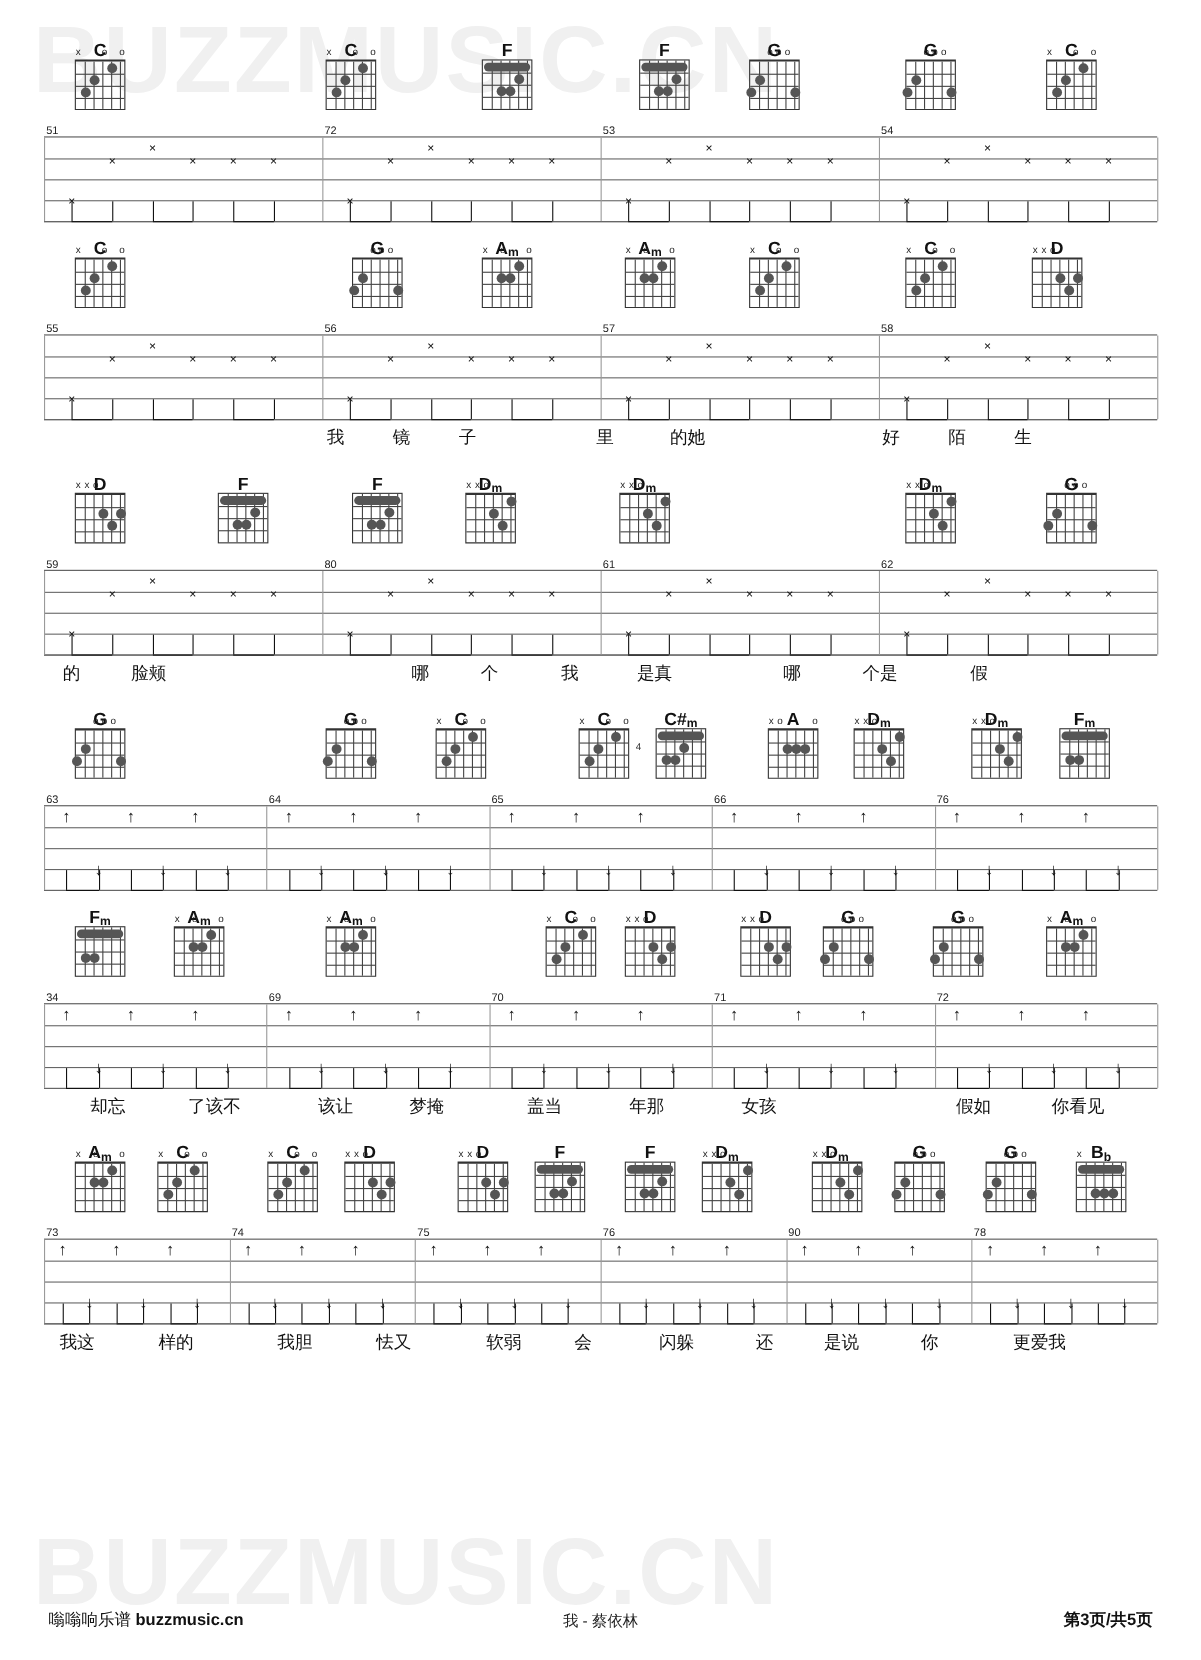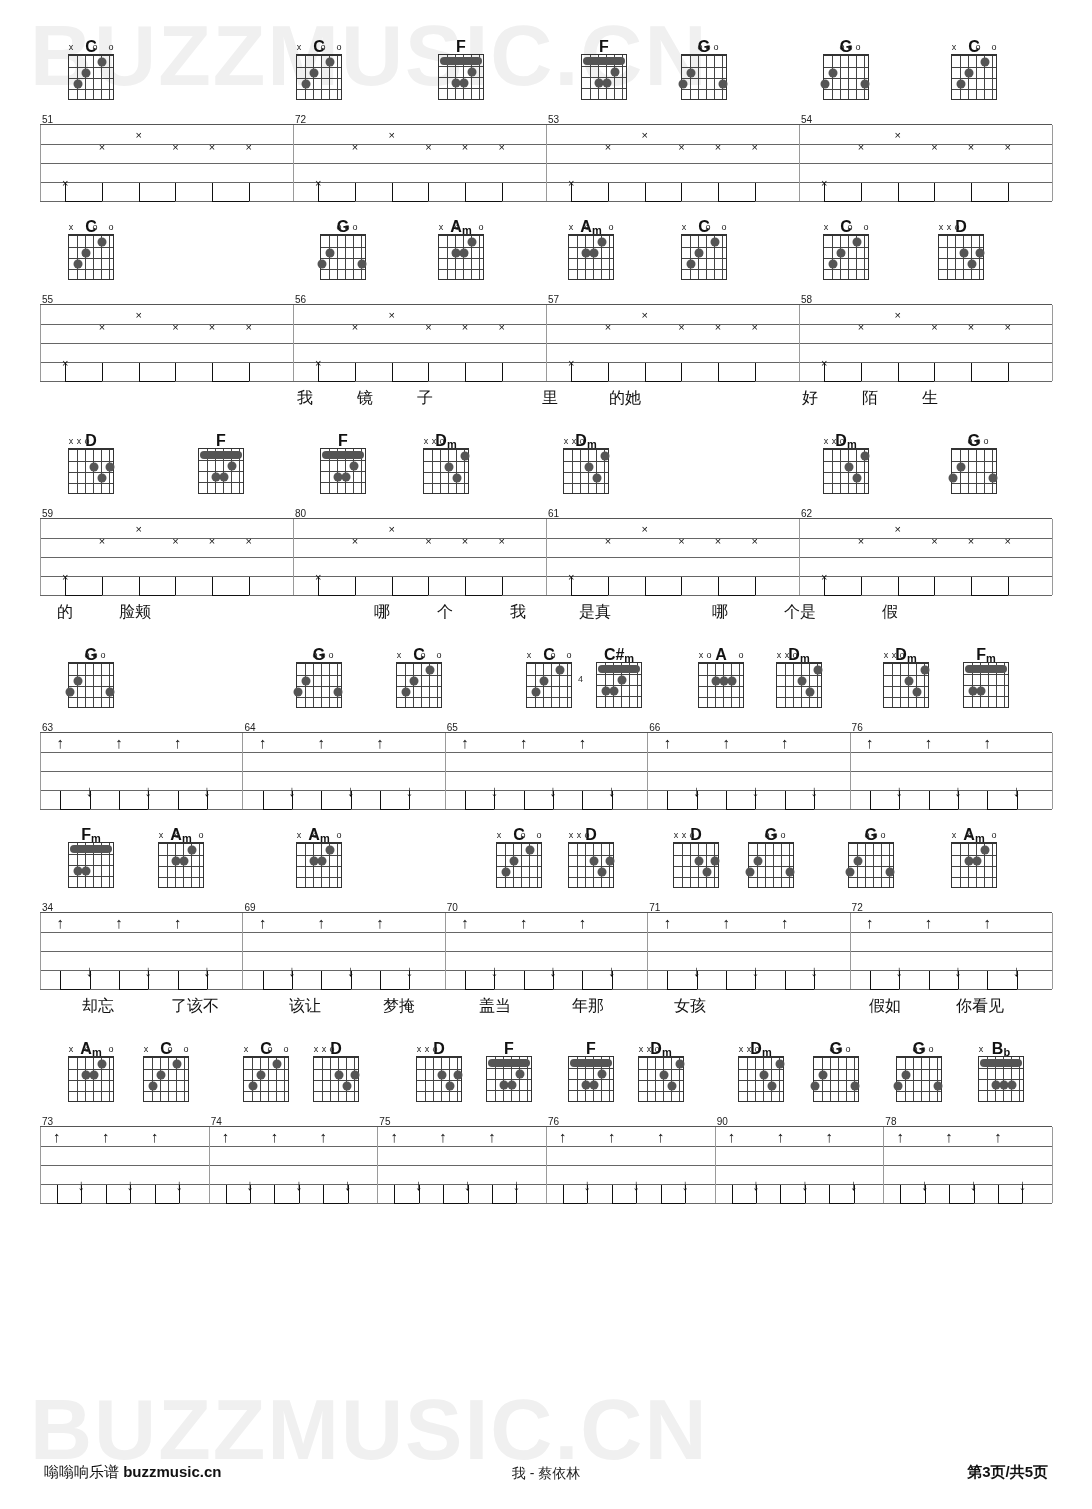--- a/index.html
+++ b/index.html
@@ -1314,21 +1314,21 @@
         <div class="arrow" style="left: 947.232px; top: 2px;">↑</div>
         <div class="stem" style="left: 947.232px; top: 58px; height: 18px;"></div>
         <div class="hook" style="left: 947.232px; top: 76px; width: 29.348px;"></div>
         <div class="arrow" style="left: 976.58px; top: 50px;">↓</div>
         <div class="stem" style="left: 976.58px; top: 58px; height: 18px;"></div>
       </div>
       <div class="lyrics">
         <span style="left: 58px; top: 6px;">却忘</span>
         <span style="left: 155px; top: 6px;">了该不</span>
         <span style="left: 265px; top: 6px;">该让</span>
-        <span style="left: 359px; top: 6px;">梦掩</span>
+        <span style="left: 348px; top: 6px;">梦掩</span>
         <span style="left: 455px; top: 6px;">盖当</span>
         <span style="left: 548px; top: 6px;">年那</span>
         <span style="left: 650px; top: 6px;">女孩</span>
         <span style="left: 845px; top: 6px;">假如</span>
         <span style="left: 940px; top: 6px;">你看见</span>
       </div>
     </div>
     <div class="system" style="margin-bottom: 16px;">
       <div class="chordrow">
         <div class="chordbox" style="left: 20px;">
@@ -1679,20 +1679,33 @@
         <div class="stem" style="left: 909.113px; top: 58px; height: 18px;"></div>
         <div class="hook" style="left: 909.113px; top: 76px; width: 24.4567px;"></div>
         <div class="arrow" style="left: 933.57px; top: 50px;">↓</div>
         <div class="stem" style="left: 933.57px; top: 58px; height: 18px;"></div>
         <div class="arrow" style="left: 958.027px; top: 2px;">↑</div>
         <div class="stem" style="left: 958.027px; top: 58px; height: 18px;"></div>
         <div class="hook" style="left: 958.027px; top: 76px; width: 24.4567px;"></div>
         <div class="arrow" style="left: 982.483px; top: 50px;">↓</div>
         <div class="stem" style="left: 982.483px; top: 58px; height: 18px;"></div>
       </div>
+      <div class="lyrics">
+        <span style="left: 30px; top: 6px;">我这</span>
+        <span style="left: 120px; top: 6px;">样的</span>
+        <span style="left: 228px; top: 6px;">我胆</span>
+        <span style="left: 318px; top: 6px;">怯又</span>
+        <span style="left: 418px; top: 6px;">软弱</span>
+        <span style="left: 490px; top: 6px;">会</span>
+        <span style="left: 575px; top: 6px;">闪躲</span>
+        <span style="left: 655px; top: 6px;">还</span>
+        <span style="left: 725px; top: 6px;">是说</span>
+        <span style="left: 805px; top: 6px;">你</span>
+        <span style="left: 905px; top: 6px;">更爱我</span>
+      </div>
     </div>
   </div>
 
 <div class="footer">
   <div class="left">
     <span>嗡嗡响乐谱</span>
     <b>buzzmusic.cn</b>
   </div>
   <div class="center">我 - 蔡依林</div>
   <div class="right">第3页/共5页</div>

